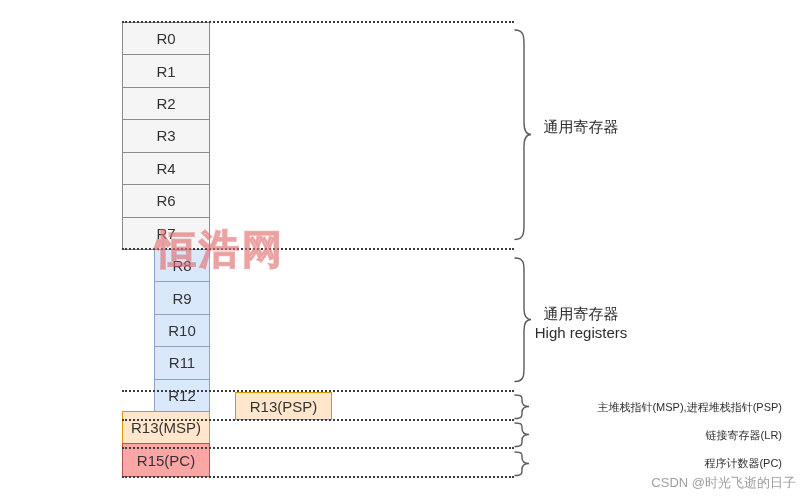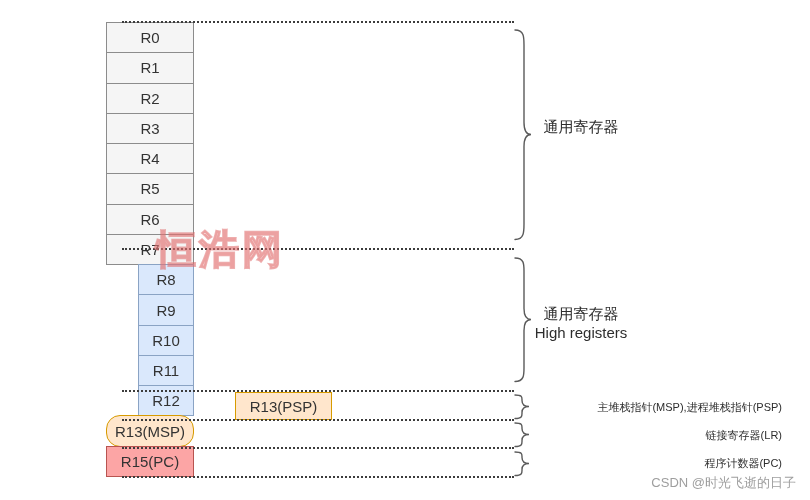--- a/index.html
+++ b/index.html
@@ -5,32 +5,32 @@
   * { margin:0; padding:0; box-sizing:border-box; }
   html,body { background:#ffffff; }
   body { font-family:"Liberation Sans","DejaVu Sans",sans-serif; }
   .canvas {
     position:relative; width:810px; height:500px;
     background:#ffffff; overflow:hidden;
   }
 
   
   .reg-col {
-    position:absolute; left:106px; top:22px; width:88px; height:455px;
+    position:absolute; left:122px; top:22px; width:88px; height:455px;
     display:flex; flex-direction:column; z-index:2;
   }
   .cell {
     flex:1; display:flex; align-items:center; justify-content:center;
     font-size:15px; color:#333333; border:1px solid #666666;
     margin-top:-1px; background:#f5f5f5;
   }
   .cell:first-child { margin-top:0; }
   .cell.low  { background:#f5f5f5; border-color:#8c8c8c; }
   .cell.high { background:#dae8fc; border-color:#8aa3c4;margin-left:32px; }
-  .cell.msp  { background:#ffe6cc; border-color:#d79b00;border-radius:14px; }
+  .cell.msp  { background:#ffe6cc; border-color:#d79b00; }
   .cell.lr   { background:#fff2cc; border-color:#d6b656; }
   .cell.pc   { background:#fca5a5; border-color:#b85450; }
 
   
   .psp-box {
     position:absolute; left:235px; top:392px; width:97px; height:28px;
     background:#ffe6cc; border:1px solid #d79b00;
     display:flex; align-items:center; justify-content:center;
     font-size:15px; color:#333333; z-index:2;
   }
@@ -89,21 +89,20 @@
 <div class="canvas">
 
   <div class="wm-left">恒浩网</div>
 
   <div class="reg-col">
     <div class="cell low">R0</div>
     <div class="cell low">R1</div>
     <div class="cell low">R2</div>
     <div class="cell low">R3</div>
     <div class="cell low">R4</div>
-    <div class="cell low">R5</div>
     <div class="cell low">R6</div>
     <div class="cell low">R7</div>
     <div class="cell high">R8</div>
     <div class="cell high">R9</div>
     <div class="cell high">R10</div>
     <div class="cell high">R11</div>
     <div class="cell high">R12</div>
     <div class="cell msp">R13(MSP)</div>
     <div class="cell pc">R15(PC)</div>
   </div>

